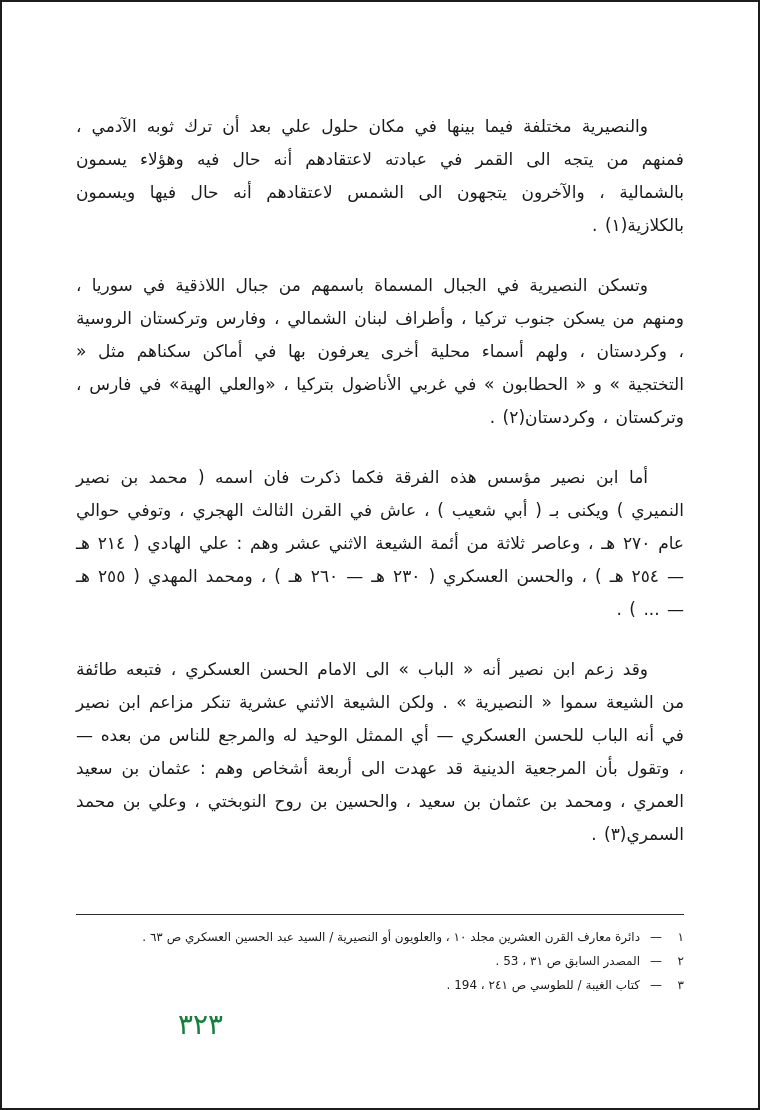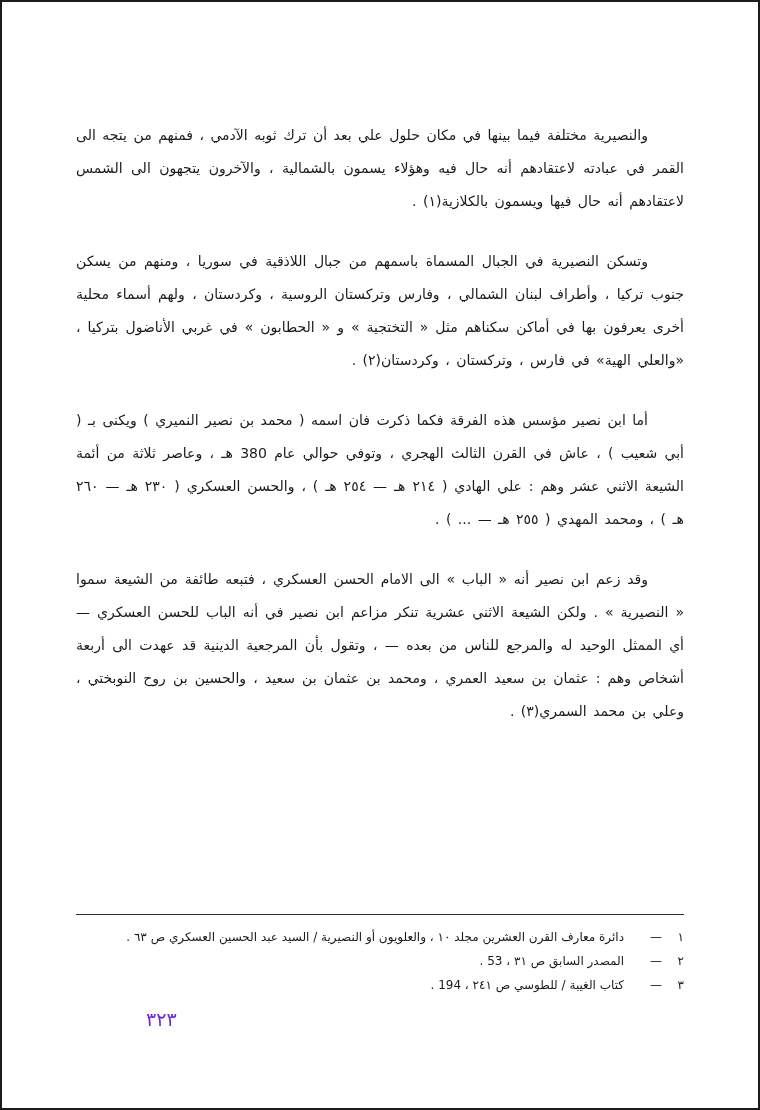--- a/index.html
+++ b/index.html
@@ -20,22 +20,22 @@
     color: #1a1a1a;
     direction: rtl;
   }
   .text-block {
     position: absolute;
     top: 100px;
     right: 74px;
     left: 74px;
   }
   .text-block p {
-    margin: 17px 0 27px 0;
-    font-size: 14px;
+    margin: 8px 0 27px 0;
+    font-size: 17px;
     line-height: 33px;
     text-align: justify;
     text-align-last: right;
     text-indent: 36px;
     word-spacing: 2px;
     direction: rtl;
   }
   .footnotes {
     position: absolute;
     top: 912px;
@@ -56,43 +56,43 @@
     direction: rtl;
   }
   .fn-num {
     min-width: 14px;
     text-align: right;
   }
   .fn-dash {
     margin: 0 8px 0 0;
   }
   .fn-text {
-    margin-right: 26px;
+    margin-right: 10px;
     flex: 1;
     text-align: right;
   }
   .page-number {
     position: absolute;
     top: 1006px;
-    left: 144px;
-    font-size: 19px;
+    left: 176px;
+    font-size: 28px;
     letter-spacing: 3px;
-    color: #6d28d9;
+    color: #15803d;
     direction: rtl;
   }
 </style>
 </head>
 <body>
 
 <div class="page">
 
   <div class="text-block">
     <p>والنصيرية مختلفة فيما بينها في مكان حلول علي بعد أن ترك ثوبه الآدمي ، فمنهم من يتجه الى القمر في عبادته لاعتقادهم أنه حال فيه وهؤلاء يسمون بالشمالية ، والآخرون يتجهون الى الشمس لاعتقادهم أنه حال فيها ويسمون بالكلازية(١) .</p>
     <p>وتسكن النصيرية في الجبال المسماة باسمهم من جبال اللاذقية في سوريا ، ومنهم من يسكن جنوب تركيا ، وأطراف لبنان الشمالي ، وفارس وتركستان الروسية ، وكردستان ، ولهم أسماء محلية أخرى يعرفون بها في أماكن سكناهم مثل « التختجية » و « الحطابون » في غربي الأناضول بتركيا ، «والعلي الهية» في فارس ، وتركستان ، وكردستان(٢) .</p>
-    <p>أما ابن نصير مؤسس هذه الفرقة فكما ذكرت فان اسمه ( محمد بن نصير النميري ) ويكنى بـ ( أبي شعيب ) ، عاش في القرن الثالث الهجري ، وتوفي حوالي عام 380 هـ ، وعاصر ثلاثة من أئمة الشيعة الاثني عشر وهم : علي الهادي ( ٢١٤ هـ — ٢٥٤ هـ ) ، والحسن العسكري ( ٢٣٠ هـ — ٢٦٠ هـ ) ، ومحمد المهدي ( ٢٥٥ هـ — ... ) .</p>
+    <p>أما ابن نصير مؤسس هذه الفرقة فكما ذكرت فان اسمه ( محمد بن نصير النميري ) ويكنى بـ ( أبي شعيب ) ، عاش في القرن الثالث الهجري ، وتوفي حوالي عام ٢٧٠ هـ ، وعاصر ثلاثة من أئمة الشيعة الاثني عشر وهم : علي الهادي ( ٢١٤ هـ — ٢٥٤ هـ ) ، والحسن العسكري ( ٢٣٠ هـ — ٢٦٠ هـ ) ، ومحمد المهدي ( ٢٥٥ هـ — ... ) .</p>
     <p>وقد زعم ابن نصير أنه « الباب » الى الامام الحسن العسكري ، فتبعه طائفة من الشيعة سموا « النصيرية » . ولكن الشيعة الاثني عشرية تنكر مزاعم ابن نصير في أنه الباب للحسن العسكري — أي الممثل الوحيد له والمرجع للناس من بعده — ، وتقول بأن المرجعية الدينية قد عهدت الى أربعة أشخاص وهم : عثمان بن سعيد العمري ، ومحمد بن عثمان بن سعيد ، والحسين بن روح النوبختي ، وعلي بن محمد السمري(٣) .</p>
   </div>
 
   <div class="footnotes">
     <hr class="footnote-divider">
 
     <div class="footnote">
       <span class="fn-num">١</span>
       <span class="fn-dash">—</span>
       <span class="fn-text">دائرة معارف القرن العشرين مجلد ١٠ ، والعلويون أو النصيرية / السيد عبد الحسين العسكري ص ٦٣ .</span>

